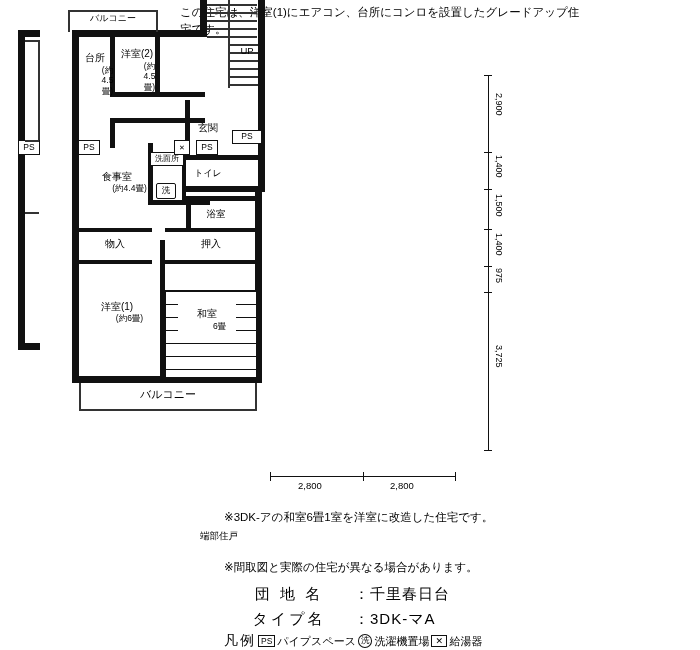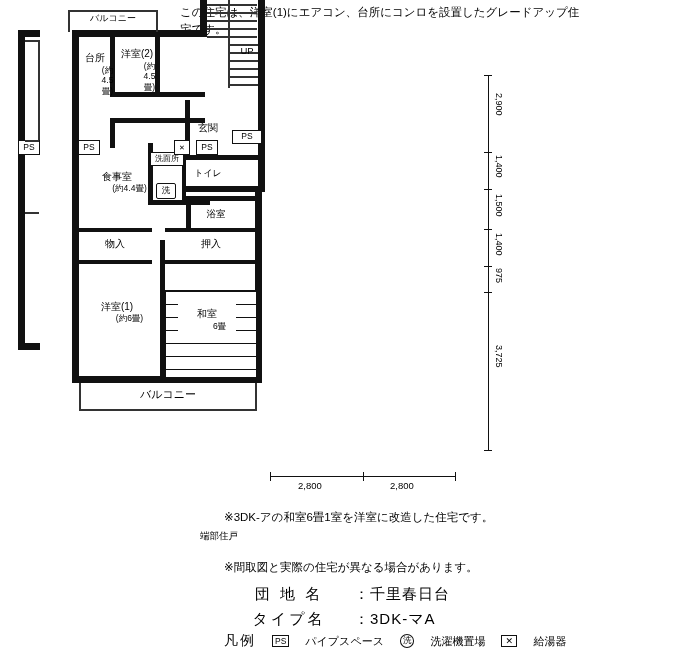--- a/index.html
+++ b/index.html
@@ -29,21 +29,21 @@
   .dimh{position:absolute;font-size:9.5px;}
   .dimline{position:absolute;background:#111;}
   
   #notes{left:224px;top:508px;width:450px;font-size:11.5px;line-height:1.7;}
   #notes2{left:224px;top:560px;width:450px;font-size:11.5px;}
   #spec{left:224px;top:585px;width:460px;}
   .specrow{display:flex;align-items:baseline;margin-bottom:6px;font-size:15px;letter-spacing:3px;}
   .specrow .k{width:130px;text-align:center;}
   .specrow .c{width:16px;letter-spacing:0;}
   .specrow .v{letter-spacing:1px;}
-  #legend{left:224px;top:632px;font-size:11px;display:flex;align-items:center;gap:16px;}
+  #legend{left:224px;top:632px;font-size:11px;display:flex;align-items:center;gap:2px;}
   #legend .t{font-size:14px;letter-spacing:2px;}
   .lg-ps{border:1.2px solid #111;padding:0 2px;font-size:8.5px;}
   .lg-sen{border:1.2px solid #111;border-radius:50%;padding:0 2px;font-size:8.5px;}
   .lg-x{border:1.2px solid #111;width:14px;height:10px;display:inline-flex;align-items:center;justify-content:center;font-size:9px;}
   #endunit{left:200px;top:482px;font-size:9.5px;margin-top:48px;}
 </style>
 </head>
 <body>
 
 <div class="abs" id="top-note">この住宅は、洋室(1)にエアコン、台所にコンロを設置したグレードアップ住宅です。</div>

